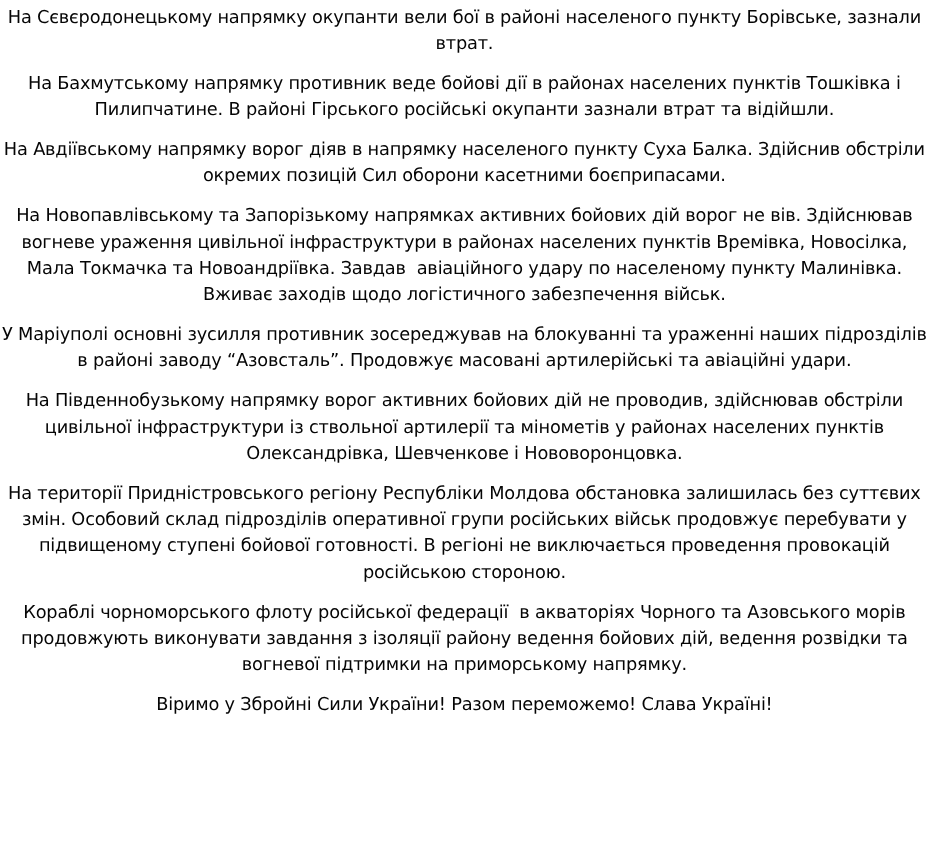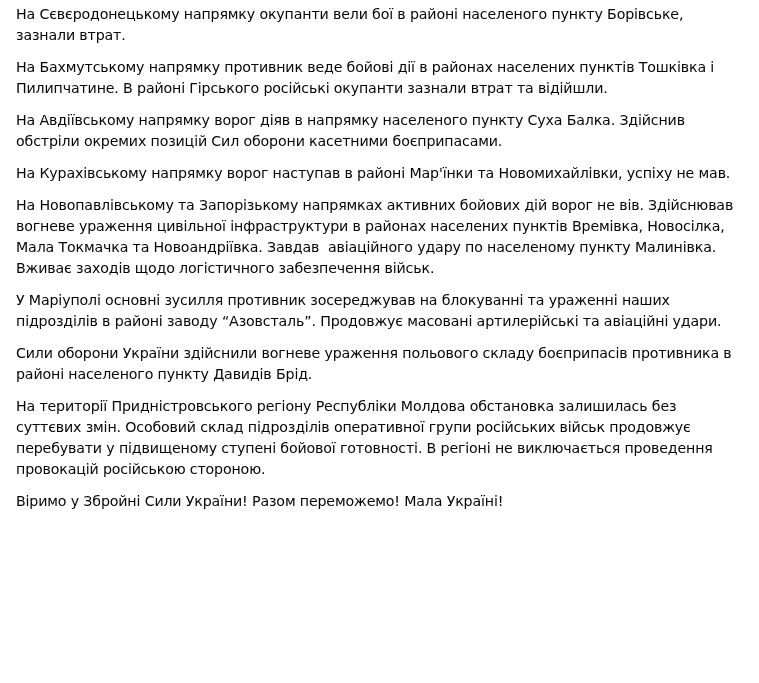--- a/index.html
+++ b/index.html
@@ -8,39 +8,40 @@
       background: #ffffff;
     }
     body {
       width: 759px;
       height: 683px;
       overflow: hidden;
       font-family: "DejaVu Sans", sans-serif;
       color: #050505;
     }
     .post-body {
-      padding: 4px 16px 0 16px;
+      padding: 4px 16px 0 0;
       box-sizing: border-box;
       width: 759px;
+      text-align: center;
     }
     .para {
       margin: 0 0 11px 0;
       font-size: 14.2px;
       line-height: 21px;
       letter-spacing: -0.15px;
       word-spacing: 0px;
       white-space: pre-wrap;
     }
   </style>
 </head>
 <body>
 
 <div class="post-body">
   <p class="para">На Сєвєродонецькому напрямку окупанти вели бої в районі населеного пункту Борівське, зазнали втрат.</p>
   <p class="para">На Бахмутському напрямку противник веде бойові дії в районах населених пунктів Тошківка і Пилипчатине. В районі Гірського російські окупанти зазнали втрат та відійшли.</p>
   <p class="para">На Авдіївському напрямку ворог діяв в напрямку населеного пункту Суха Балка. Здійснив обстріли окремих позицій Сил оборони касетними боєприпасами.</p>
-  <p class="para">На Курахівському напрямку ворог наступав в районі Мар'їнки та Новомихайлівки, успіху не мав.</p>
   <p class="para">На Новопавлівському та Запорізькому напрямках активних бойових дій ворог не вів. Здійснював вогневе ураження цивільної інфраструктури в районах населених пунктів Времівка, Новосілка, Мала Токмачка та Новоандріївка. Завдав  авіаційного удару по населеному пункту Малинівка. Вживає заходів щодо логістичного забезпечення військ.</p>
   <p class="para">У Маріуполі основні зусилля противник зосереджував на блокуванні та ураженні наших підрозділів в районі заводу “Азовсталь”. Продовжує масовані артилерійські та авіаційні удари.</p>
-  <p class="para">Сили оборони України здійснили вогневе ураження польового складу боєприпасів противника в районі населеного пункту Давидів Брід.</p>
+  <p class="para">На Південнобузькому напрямку ворог активних бойових дій не проводив, здійснював обстріли цивільної інфраструктури із ствольної артилерії та мінометів у районах населених пунктів Олександрівка, Шевченкове і Нововоронцовка.</p>
   <p class="para">На території Придністровського регіону Республіки Молдова обстановка залишилась без суттєвих змін. Особовий склад підрозділів оперативної групи російських військ продовжує перебувати у підвищеному ступені бойової готовності. В регіоні не виключається проведення провокацій російською стороною.</p>
-  <p class="para">Віримо у Збройні Сили України! Разом переможемо! Мала Україні!</p>
+  <p class="para">Кораблі чорноморського флоту російської федерації  в акваторіях Чорного та Азовського морів продовжують виконувати завдання з ізоляції району ведення бойових дій, ведення розвідки та вогневої підтримки на приморському напрямку.</p>
+  <p class="para">Віримо у Збройні Сили України! Разом переможемо! Слава Україні!</p>
 </div>
 
 </body></html>

